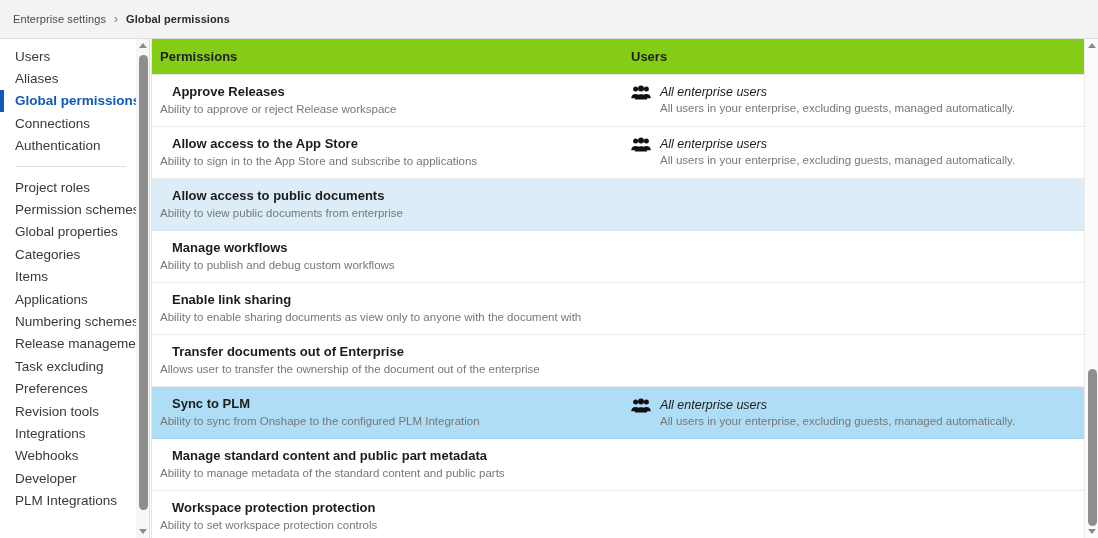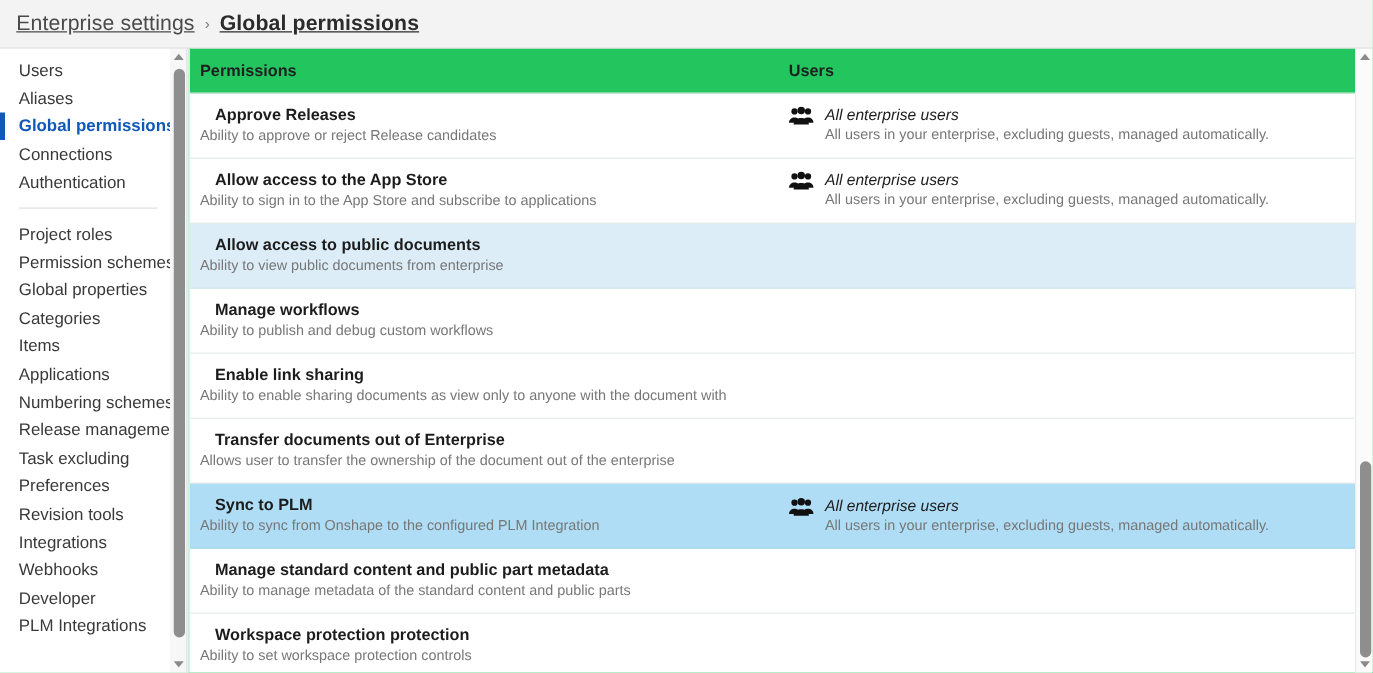--- a/index.html
+++ b/index.html
@@ -24,24 +24,23 @@
     position: absolute;
     top: 0; left: 0;
     width: 1098px; height: 39px;
     background: #f3f3f3;
     border-bottom: 1px solid #dedede;
     display: flex;
     align-items: center;
     padding-left: 13px;
   }
   .crumb {
-    font-size: 17px;
+    font-size: 11px;
     color: #4a4a4a;
     letter-spacing: .1px;
-    text-decoration: underline;
   }
   .crumb.current {
     color: #2b2b2b;
     font-weight: bold;
   }
   .crumb-sep {
     margin: 0 8px;
     font-size: 12px;
     color: #7a7a7a;
   }
@@ -115,21 +114,21 @@
     background: #8e8e8e;
     border-radius: 5px;
   }
 
   
   #content {
     position: absolute;
     top: 39px; left: 151px;
     width: 933px;
     height: 499px;
-    background: #22c55e;
+    background: #84cc16;
     overflow: hidden;
     border-left: 1px solid #e6e6e6;
   }
 
   #table-head {
     height: 36px;
     display: flex;
     align-items: center;
     border-bottom: 1px solid #e4e4e4;
   }
@@ -298,21 +297,21 @@
 
   <div id="content">
     <div id="table-head">
       <div class="col-perm th">Permissions</div>
       <div class="col-users th">Users</div>
     </div>
     <div id="table-body">
         <div class="row">
           <div class="perm-cell">
             <div class="perm-title">Approve Releases</div>
-            <div class="perm-desc">Ability to approve or reject Release candidates</div>
+            <div class="perm-desc">Ability to approve or reject Release workspace</div>
           </div>
           <div class="users-cell">
             <svg class="group-icon" viewBox="0 0 20 16">
               <circle cx="4.6" cy="4.1" r="2.5" fill="#111111"></circle>
               <circle cx="15.4" cy="4.1" r="2.5" fill="#111111"></circle>
               <circle cx="10" cy="3.4" r="3.0" fill="#111111"></circle>
               <path d="M0.2 13.2c0-2.6 2-4.2 4.4-4.2s4.4 1.6 4.4 4.2z" fill="#111111"></path>
               <path d="M11 13.2c0-2.6 2-4.2 4.4-4.2s4.4 1.6 4.4 4.2z" fill="#111111"></path>
               <path d="M3.9 14.6c0-3.2 2.6-5.3 6.1-5.3s6.1 2.1 6.1 5.3z" fill="#111111"></path>
             </svg>

